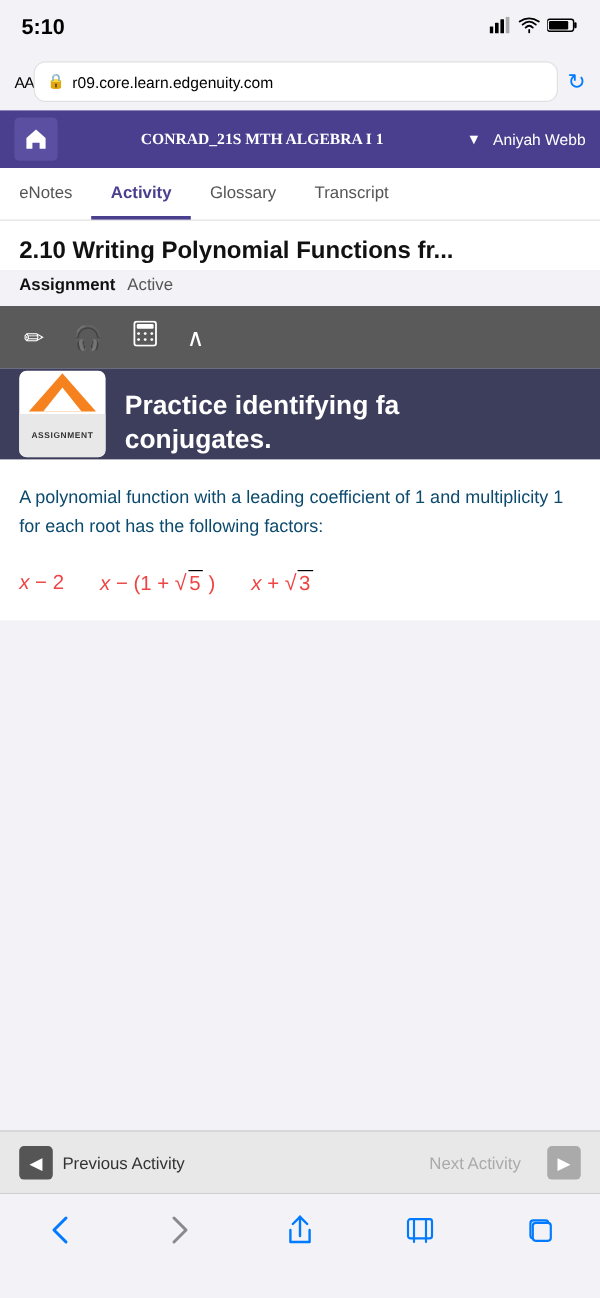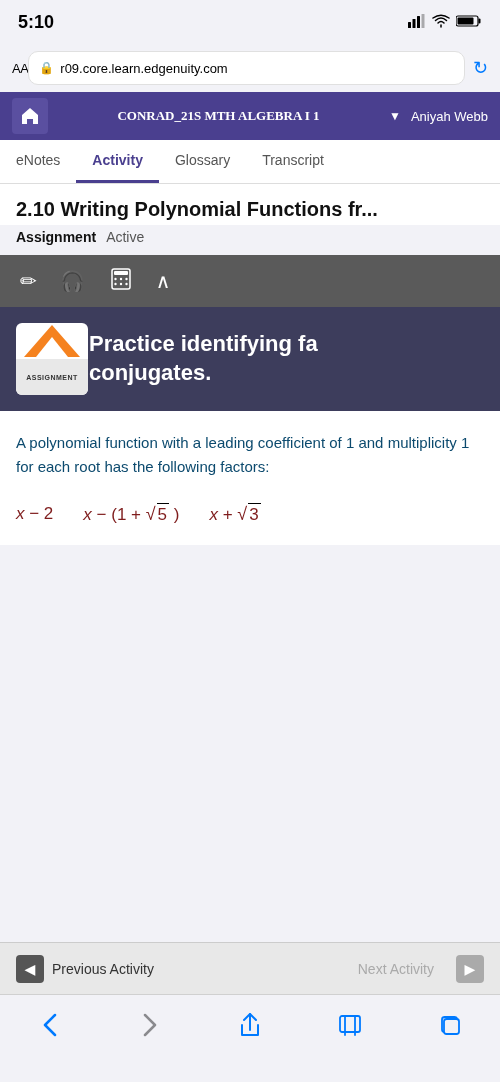--- a/index.html
+++ b/index.html
@@ -174,24 +174,24 @@
     }
     .toolbar-icon {
       color: #fff;
       font-size: 20px;
       cursor: pointer;
     }
 
     
     .assignment-banner {
       background: #3d3d5c;
-      padding: 16px 16px;
-      display: flex;
-      align-items: center;
-      gap: 1px;
+      padding: 2px 16px;
+      display: flex;
+      align-items: flex-end;
+      gap: 16px;
     }
     .assignment-logo {
       width: 72px;
       height: 72px;
       background: #fff;
       border-radius: 6px;
       display: flex;
       flex-direction: column;
       align-items: center;
       justify-content: center;
@@ -231,21 +231,21 @@
       background: #fff;
     }
     .problem-description {
       font-size: 15px;
       color: #0c4a6e;
       line-height: 1.6;
       margin-bottom: 20px;
     }
     .math-expression {
       font-size: 17px;
-      color: #7f1d1d;
+      color: #ef4444;
       display: flex;
       align-items: center;
       gap: 30px;
       margin-top: 24px;
       flex-wrap: wrap;
     }
     .math-term {
       font-size: 17px;
     }
 

